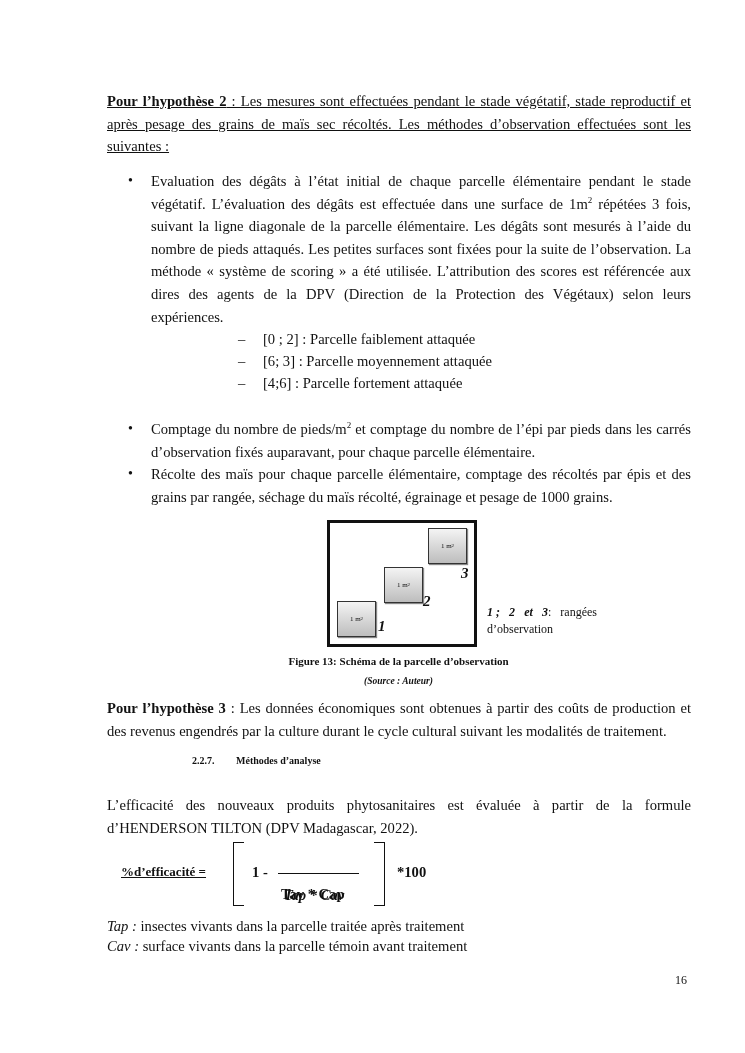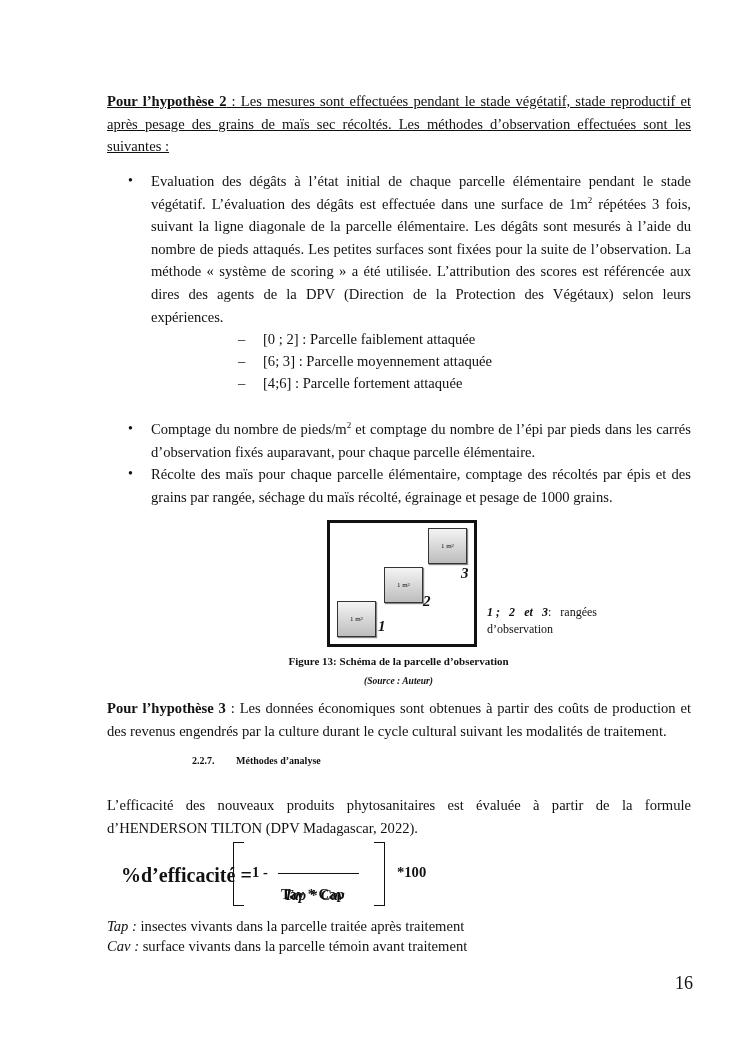--- a/index.html
+++ b/index.html
@@ -24,34 +24,34 @@
   .num { position: absolute; font-weight: bold; font-style: italic; font-size: 15px; }
   .legend { position: absolute; left: 487px; top: 604px; width: 110px; font-size: 12px; line-height: 17px; }
   .legend .l1 { display: flex; justify-content: space-between; }
   .caption { position: absolute; left: 0; width: 797px; text-align: center; font-weight: bold; font-size: 11px; }
   .source { position: absolute; left: 0; width: 797px; text-align: center; font-weight: bold; font-style: italic; font-size: 9.5px; }
 
   .heading { position: absolute; left: 152px; top: 755px; font-weight: bold; font-size: 10px; margin-left: 40px; }
   .heading .num-h { display: inline-block; width: 44px; }
 
   
-  .f-lhs { position: absolute; left: 121px; top: 864px; font-weight: bold; font-size: 20px; }
+  .f-lhs { position: absolute; left: 121px; top: 864px; font-weight: bold; font-size: 13px; text-decoration: underline; }
   .bracket-l { position: absolute; left: 233px; top: 842px; width: 10px; height: 62px;
                border: 1.5px solid #111; border-right: none; }
   .bracket-r { position: absolute; left: 374px; top: 842px; width: 10px; height: 62px;
                border: 1.5px solid #111; border-left: none; }
   .f-one { position: absolute; left: 252px; top: 864px; font-weight: bold; }
   .f-num { position: absolute; left: 284px; top: 843px; font-weight: bold; font-style: italic; margin-top: 44px; }
   .f-bar { position: absolute; left: 278px; top: 873px; width: 81px; height: 1px; background: #111; }
   .f-den { position: absolute; left: 281px; top: 886px; font-weight: bold; }
   .f-mult { position: absolute; left: 397px; top: 864px; font-weight: bold; }
 
   .def { position: absolute; left: 107px; line-height: 20px; }
   .def i { }
-  .page-num { position: absolute; left: 675px; top: 973px; font-size: 18px; }
+  .page-num { position: absolute; left: 675px; top: 973px; font-size: 12px; }
 </style>
 </head>
 <body>
 
 <div class="para" style="top:90px;text-decoration:underline;">
   <b>Pour l’hypothèse 2</b><span> : Les mesures sont effectuées pendant le stade végétatif, stade reproductif et après pesage des grains de maïs sec récoltés. Les méthodes d’observation effectuées sont les suivantes :</span>
 </div>
 
 <span class="bullet-dot" style="top:173px;">•</span>
 <div class="bullet-wrap" style="top:170px;">

